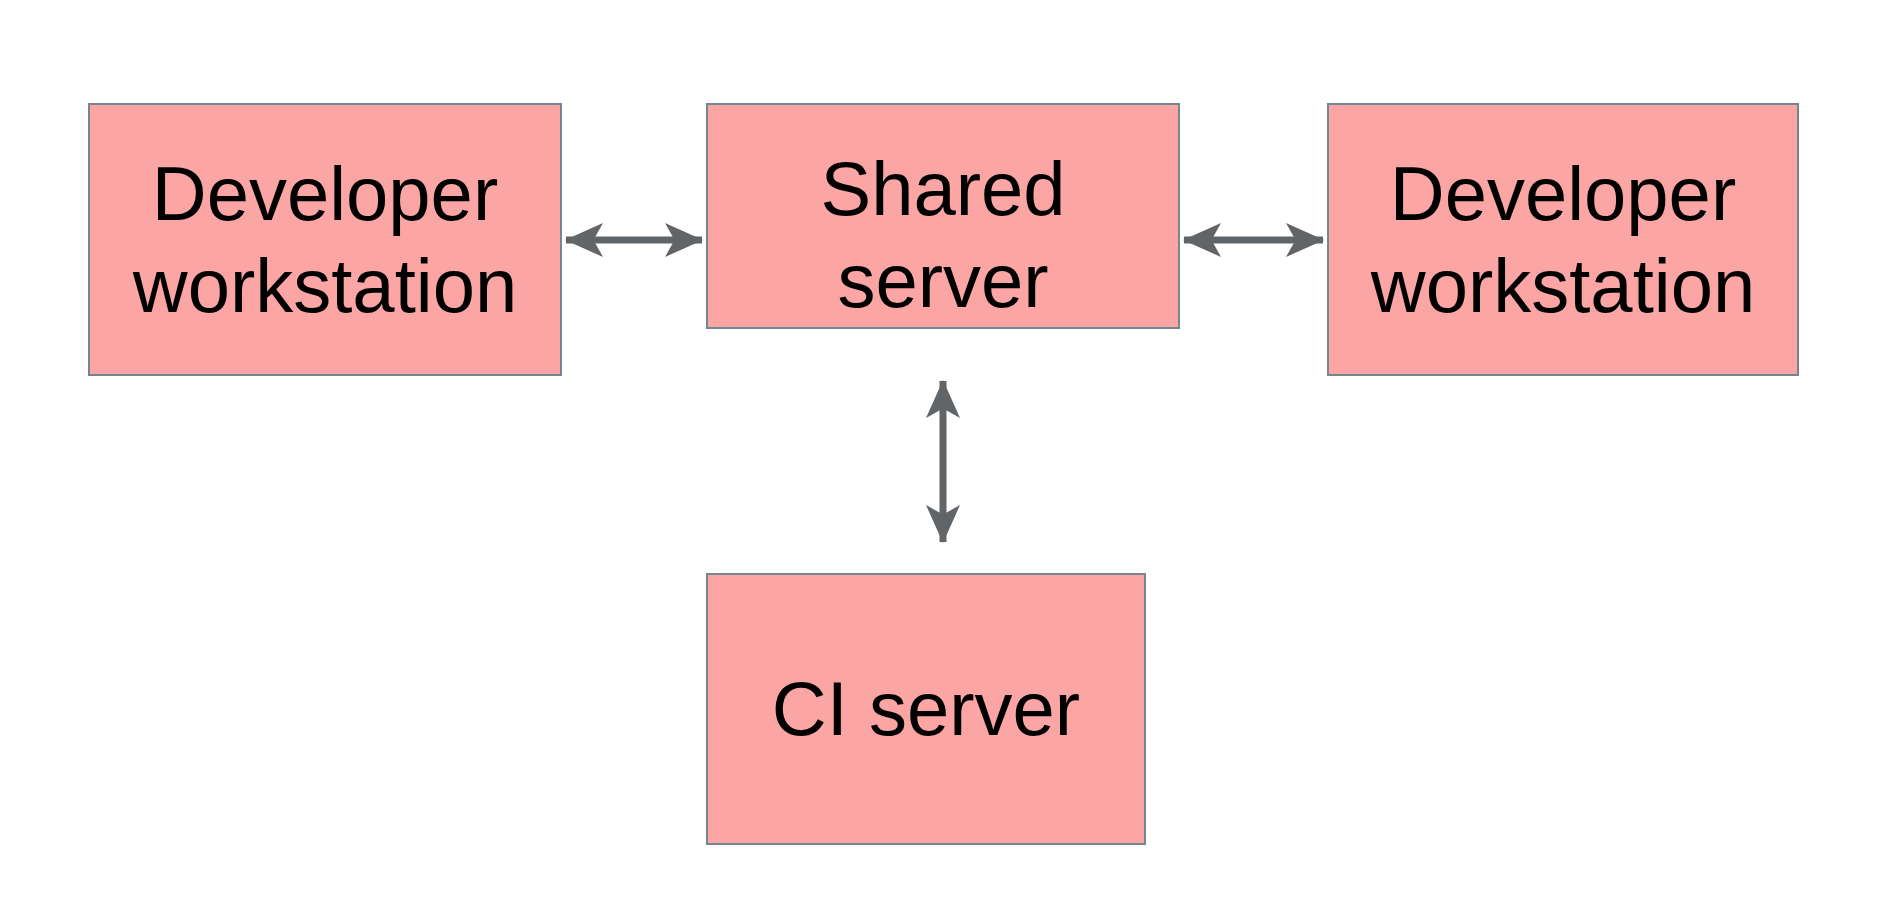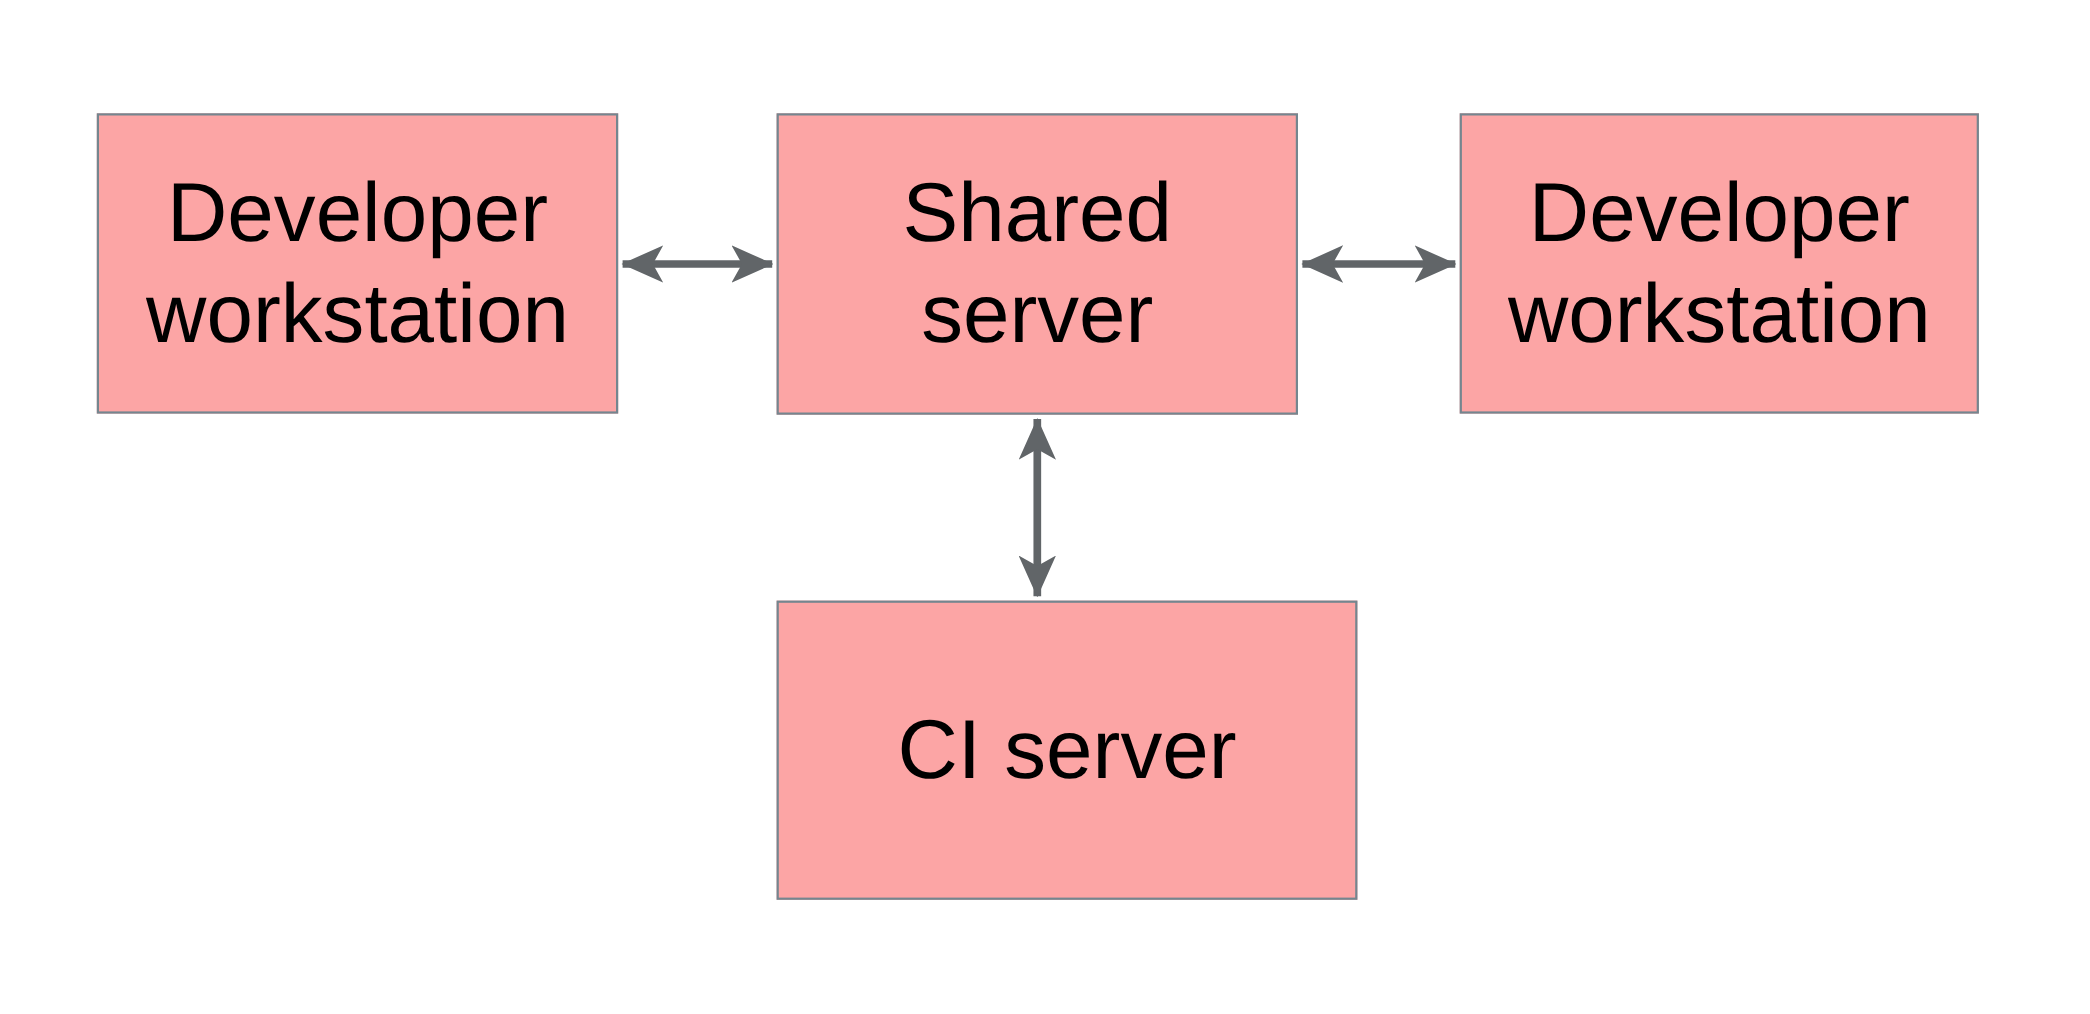--- a/index.html
+++ b/index.html
@@ -28,23 +28,23 @@
   }
   .node .line {
     display: block;
     font-size: 76px;
     line-height: 92px;
     color: #000000;
     letter-spacing: 0px;
     white-space: nowrap;
   }
   .node.dev-left   { left: 88px;   top: 103px; width: 474px; height: 273px; }
-  .node.shared     { left: 706px;  top: 103px; width: 474px; height: 274px; }
+  .node.shared     { left: 706px;  top: 103px; width: 474px; height: 226px; justify-content: flex-end; }
   .node.dev-right  { left: 1327px; top: 103px; width: 472px; height: 273px; }
-  .node.ci         { left: 706px;  top: 546px; width: 528px; height: 272px; }
+  .node.ci         { left: 706px;  top: 573px; width: 440px; height: 272px; }
   .edges-layer {
     position: absolute;
     left: 0;
     top: 0;
     width: 1900px;
     height: 922px;
     pointer-events: none;
   }
 </style>
 </head>

